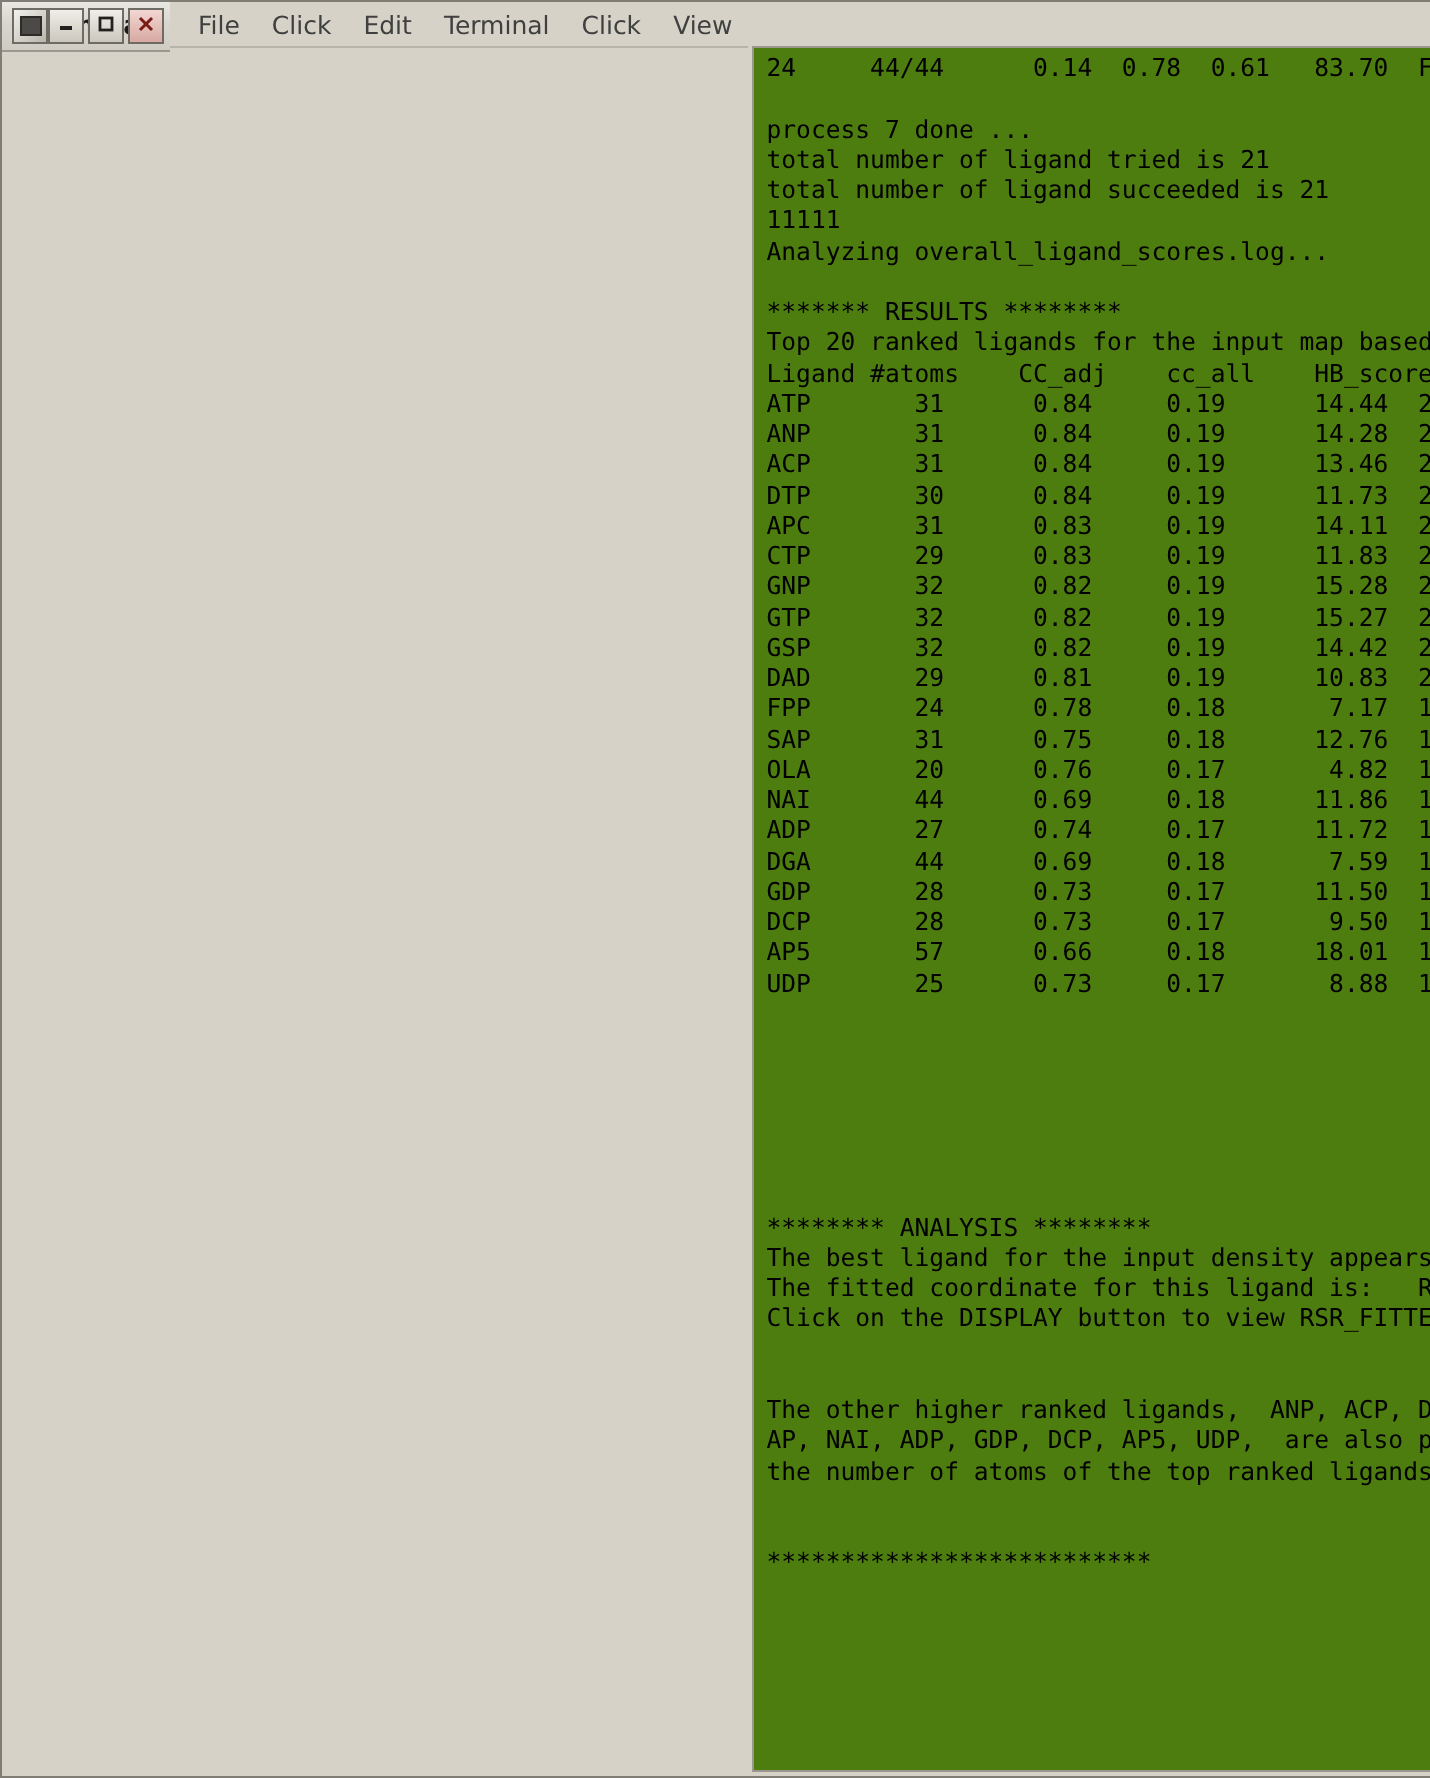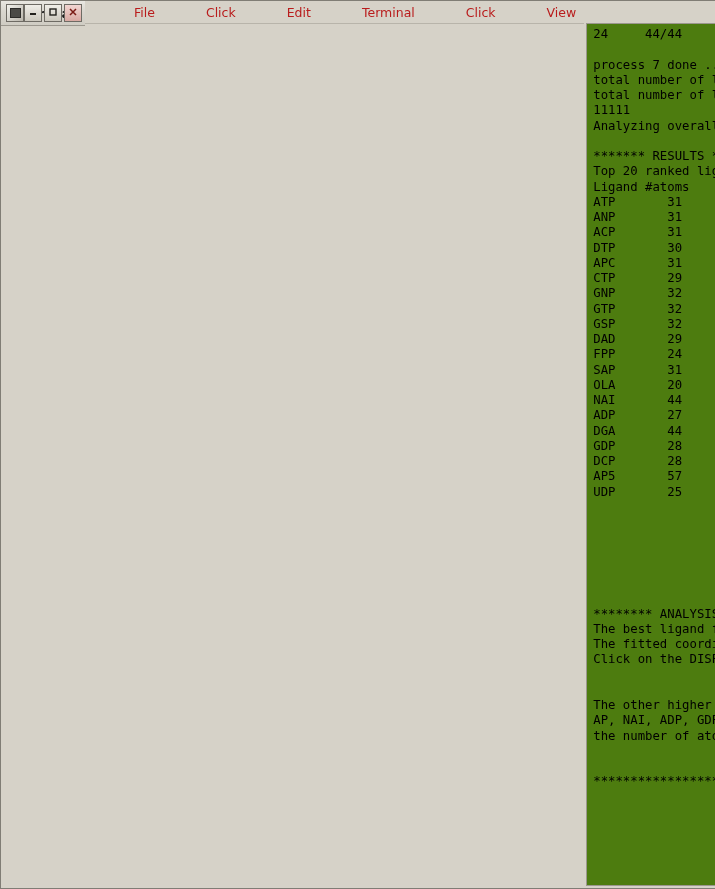--- a/index.html
+++ b/index.html
@@ -88,25 +88,24 @@
     height: 22px;
     background: #d6d2c8;
     display: flex;
     align-items: center;
     padding-left: 6px;
     border-bottom: 1px solid #b8b4aa;
     flex: 0 0 auto;
   }
   .menu-item {
     font-size: 12.5px;
-    color: #b91c1c;
+    color: #404040;
     padding: 2px 8px;
     font-family: "DejaVu Sans", sans-serif;
     cursor: default;
-    margin-left: 35px;
   }
 
   
   .term-wrap {
     flex: 1 1 auto;
     display: flex;
     background: #d6d2c8;
     padding: 2px 2px 2px 2px;
     min-height: 0;
   }

